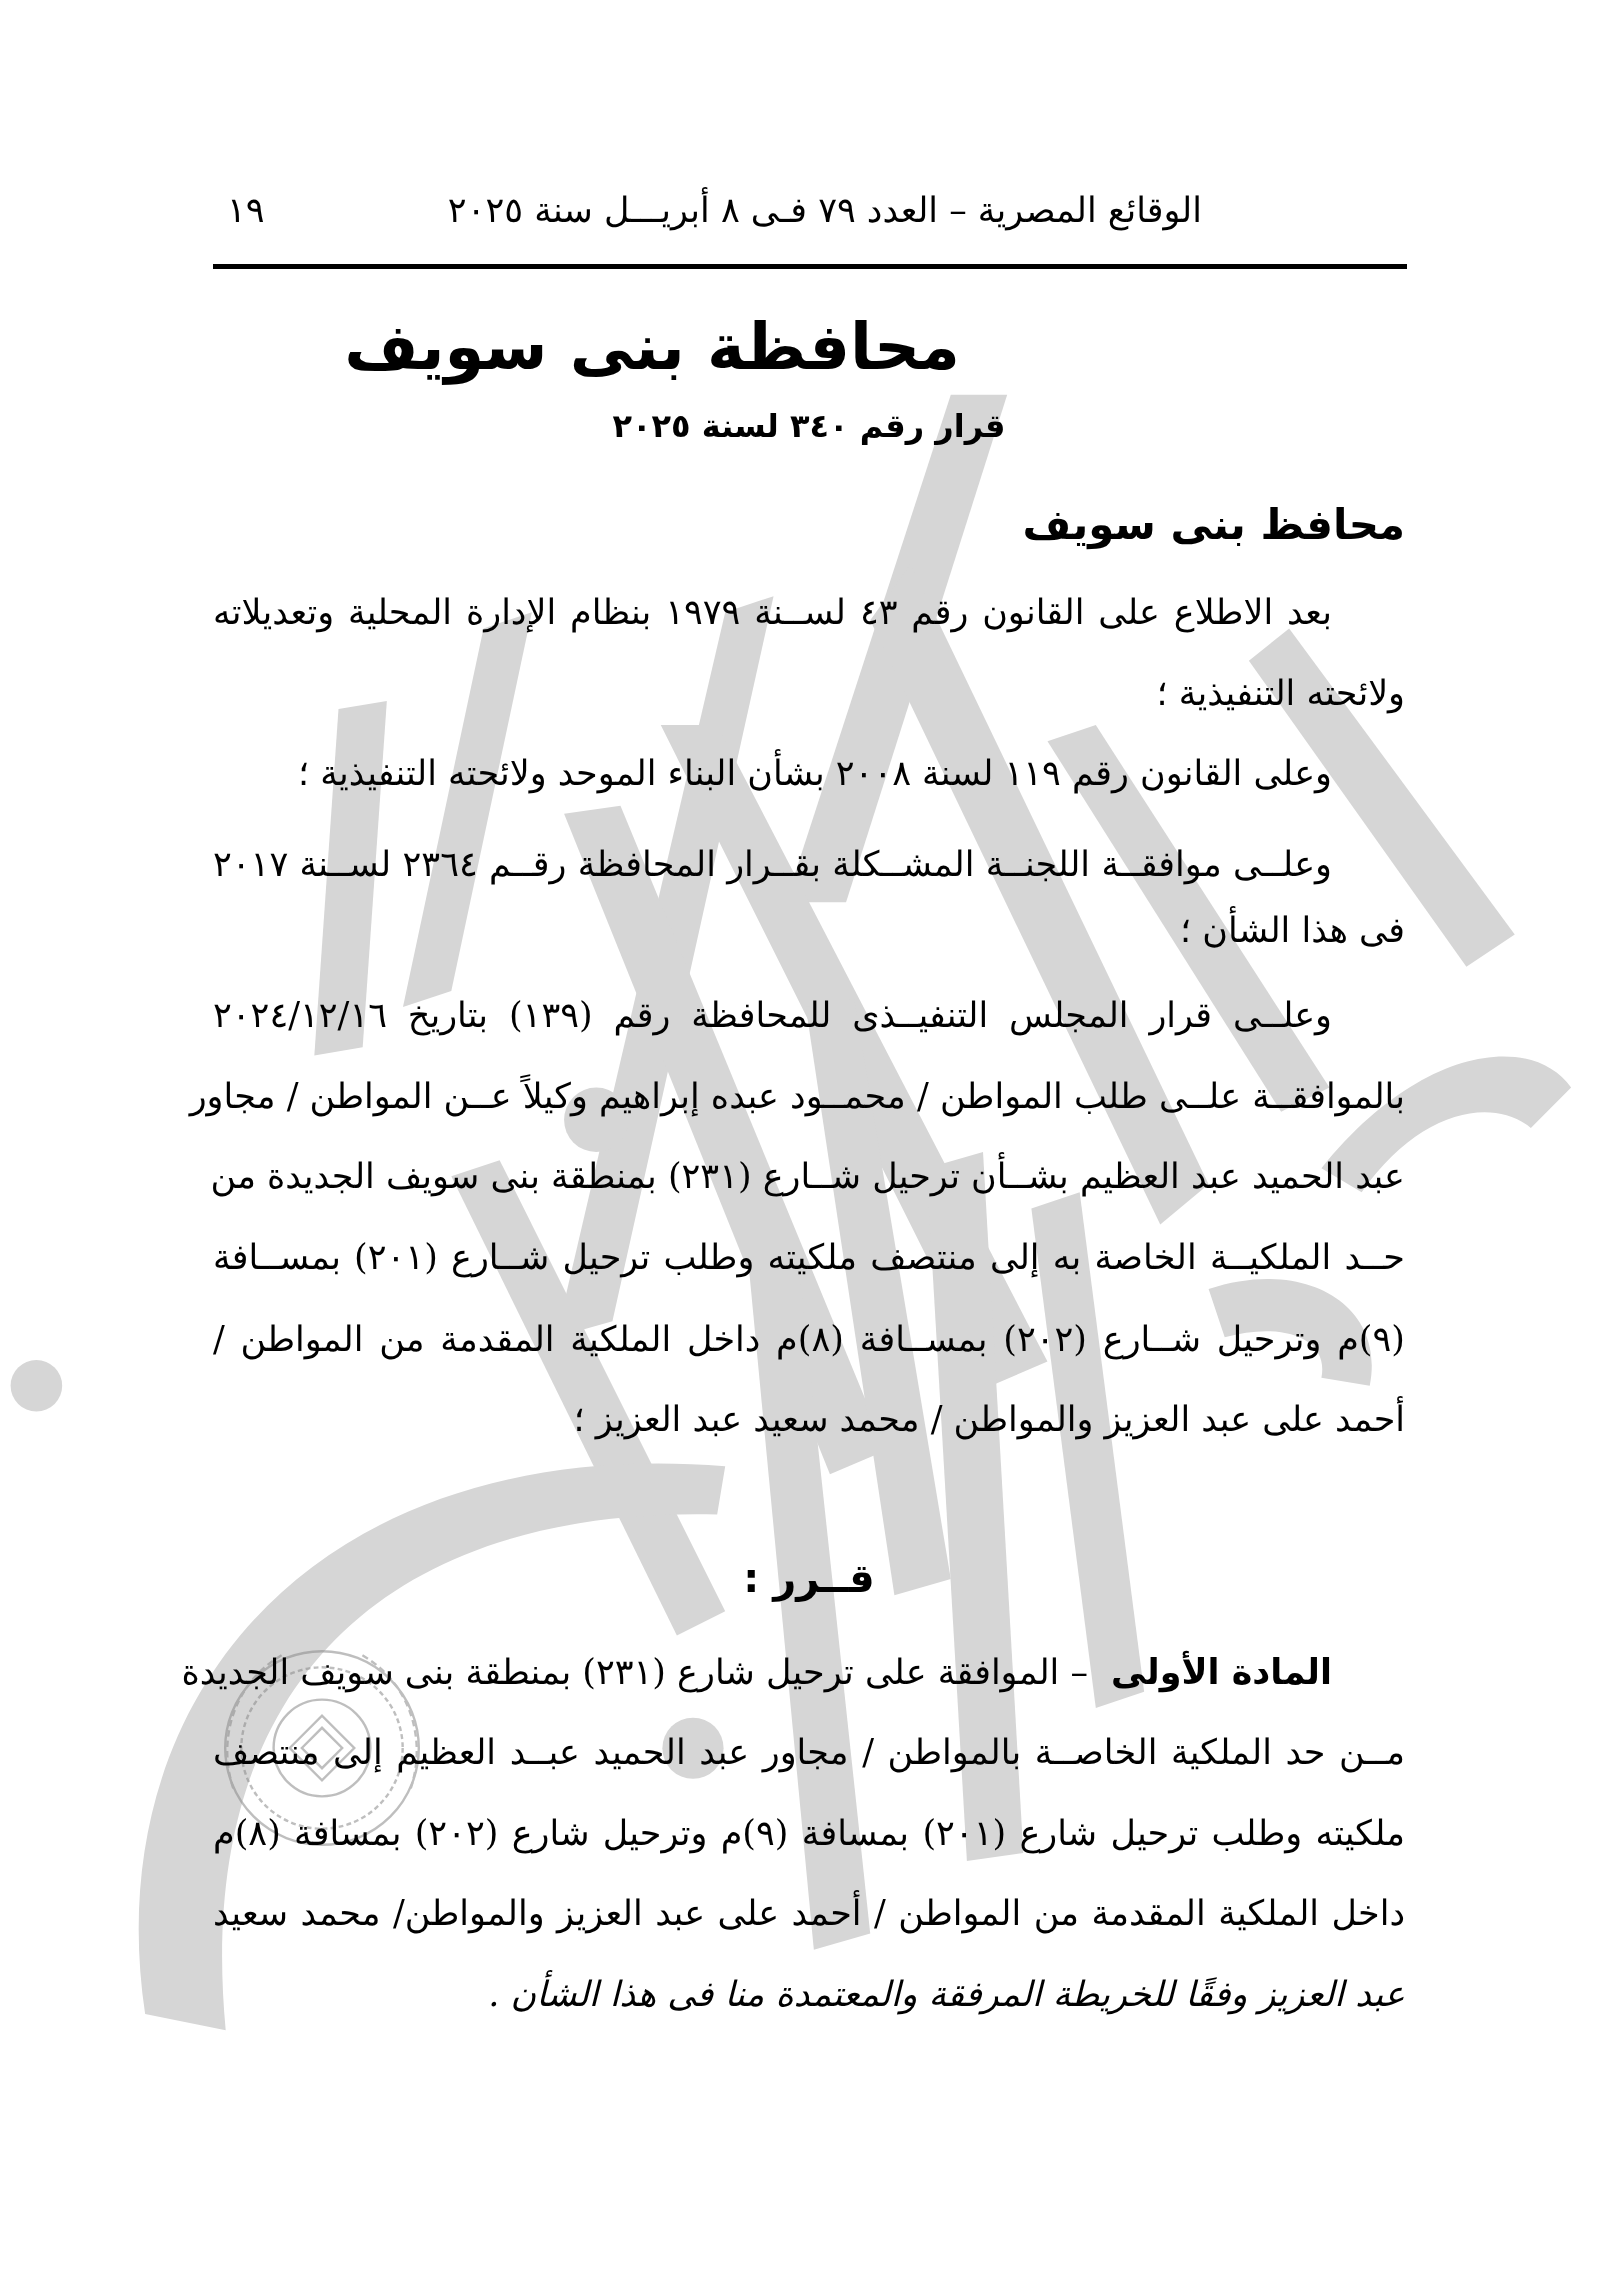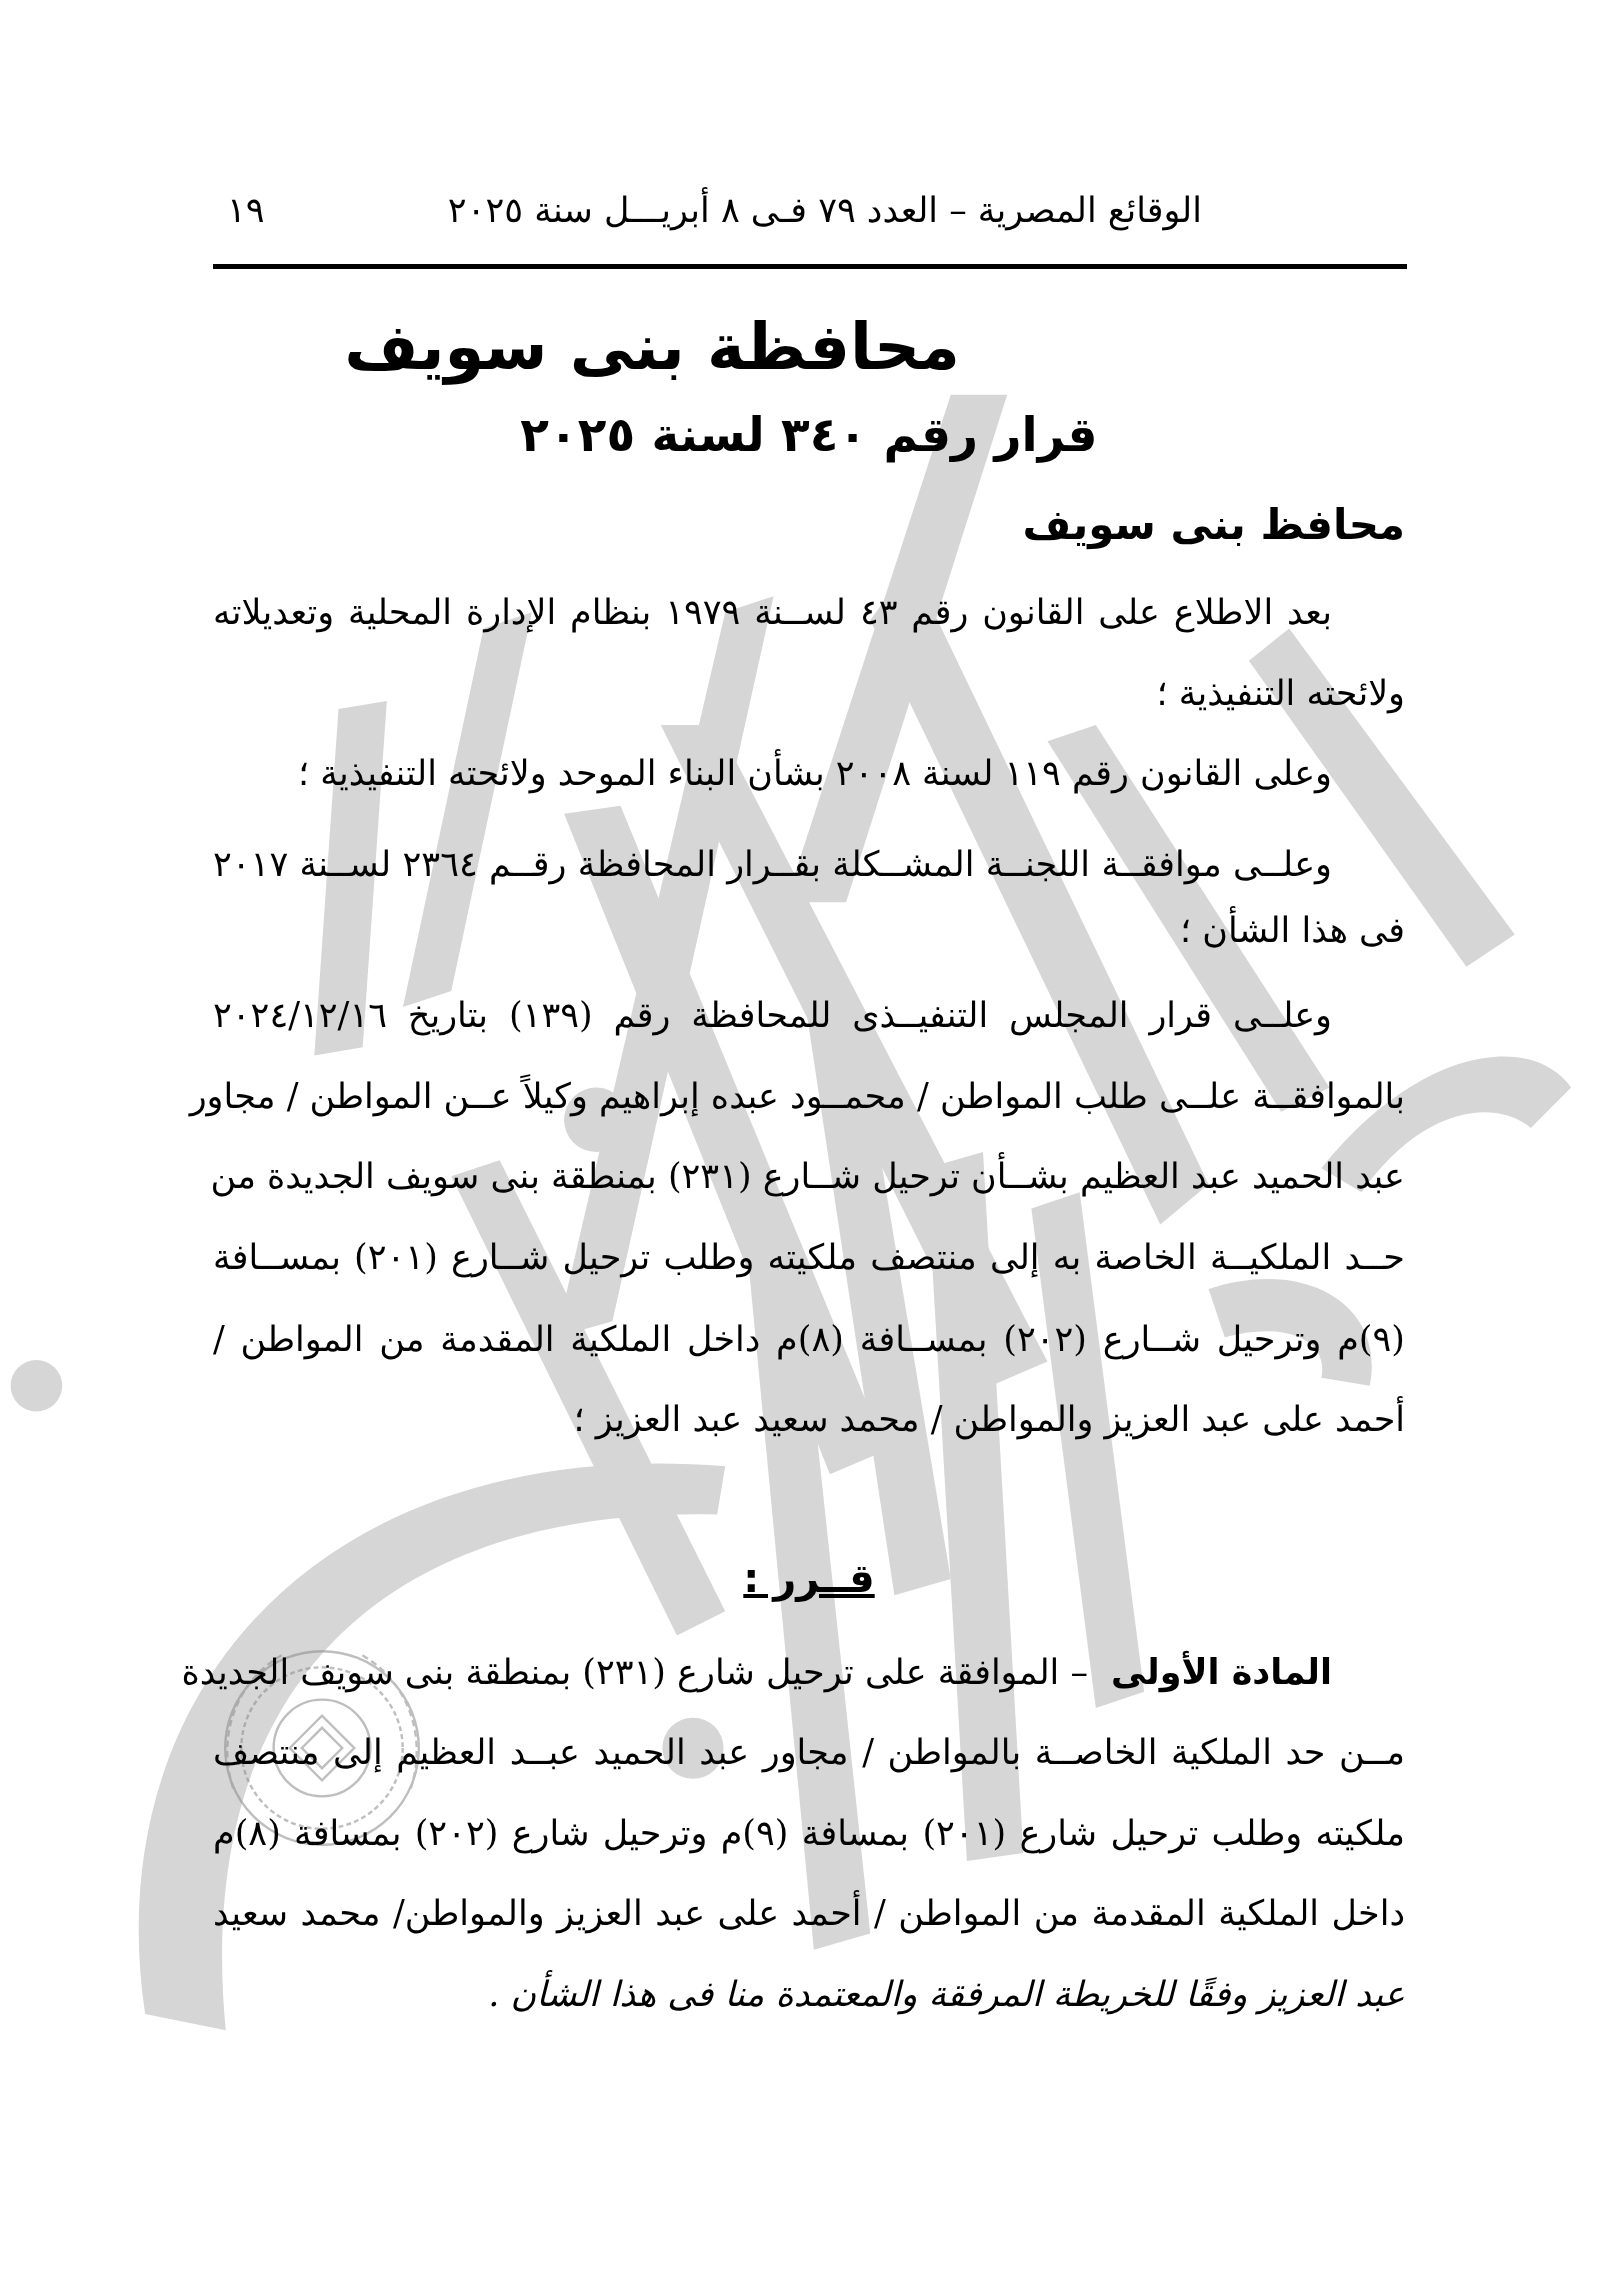--- a/index.html
+++ b/index.html
@@ -5,26 +5,26 @@
   html, body { margin:0; padding:0; background:#ffffff; }
   body { width:1618px; height:2284px; position:relative; overflow:hidden; font-family:"DejaVu Serif", serif; color:#000; }
   .wm { position:absolute; left:0; top:0; width:1618px; height:2284px; z-index:0; }
   .seal { position:absolute; left:201px; top:1627px; width:242px; height:242px; z-index:0; opacity:0.55; }
   .layer { position:absolute; left:0; top:0; width:1618px; height:2284px; z-index:1; }
   .ln { position:absolute; direction:rtl; white-space:nowrap; unicode-bidi:plaintext; }
   .hdr { right:416px; top:190px; font-size:35px; font-family:"DejaVu Serif", serif; }
   .pageno { left:227px; top:190px; font-size:35px; font-family:"DejaVu Serif", serif; direction:rtl; }
   .rule { position:absolute; left:213px; top:264px; width:1194px; height:4.8px; background:#000; }
   .title { left:0; width:1304px; text-align:center; top:310px; font-size:64px; font-weight:bold; font-family:"DejaVu Sans", sans-serif; }
-  .subtitle { left:0; width:1618px; text-align:center; top:407px; font-size:47px; font-weight:bold; font-family:"DejaVu Sans", sans-serif; }
+  .subtitle { left:0; width:1618px; text-align:center; top:407px; font-size:32px; font-weight:bold; font-family:"DejaVu Sans", sans-serif; }
   .heading { right:213px; top:500px; font-size:42px; font-weight:bold; font-family:"DejaVu Sans", sans-serif; }
   .body { right:213px; left:213px; font-size:35px; text-align:justify; text-align-last:justify; }
   .body.ind { right:286px; }
   .body.last { text-align-last:right; }
-  .decree { left:0; width:1618px; text-align:center; top:1555px; font-size:40px; font-weight:bold; font-family:"DejaVu Sans", sans-serif;text-decoration:underline; }
+  .decree { left:0; width:1618px; text-align:center; top:1555px; font-size:40px; font-weight:bold; font-family:"DejaVu Sans", sans-serif; }
   .bold { font-weight:bold; font-family:"DejaVu Sans", sans-serif;margin-left:12px; }
 </style>
 </head>
 <body>
 
 <svg class="wm" viewBox="0 0 2008 2835" xmlns="http://www.w3.org/2000/svg">
   <g fill="#d6d6d6" stroke="none">
     <polygon points="1180,490 1250,490 1050,1120 975,1120"></polygon>
     <polygon points="1080,770 1130,700 1500,1470 1440,1520"></polygon>
     <polygon points="900,760 960,740 760,1640 690,1660"></polygon>

